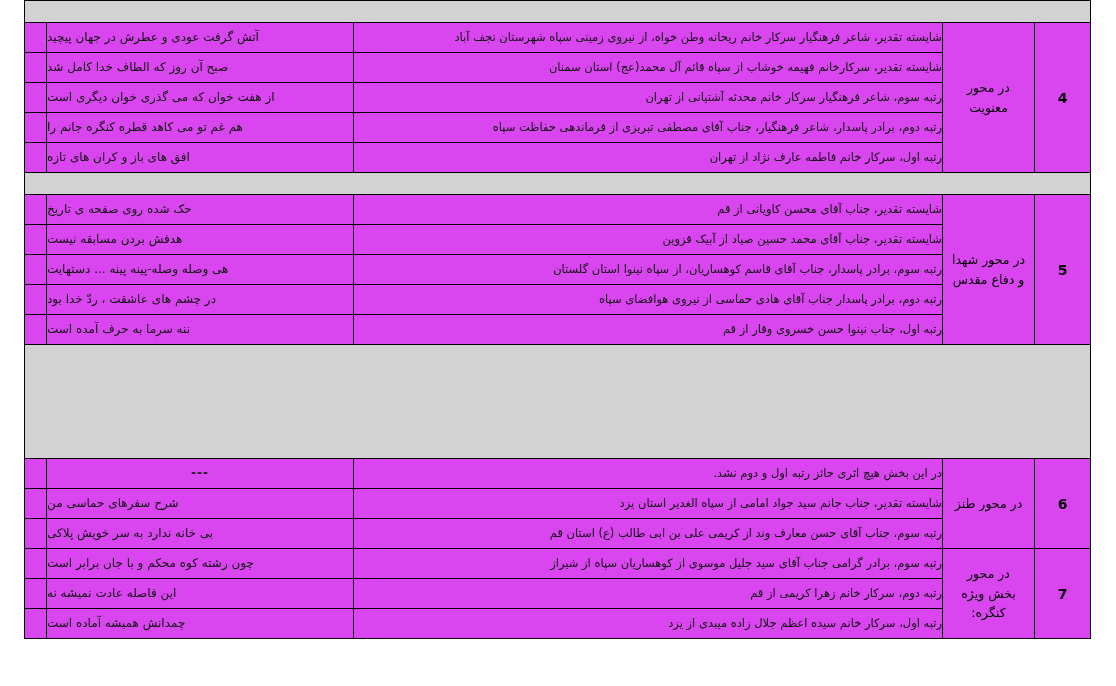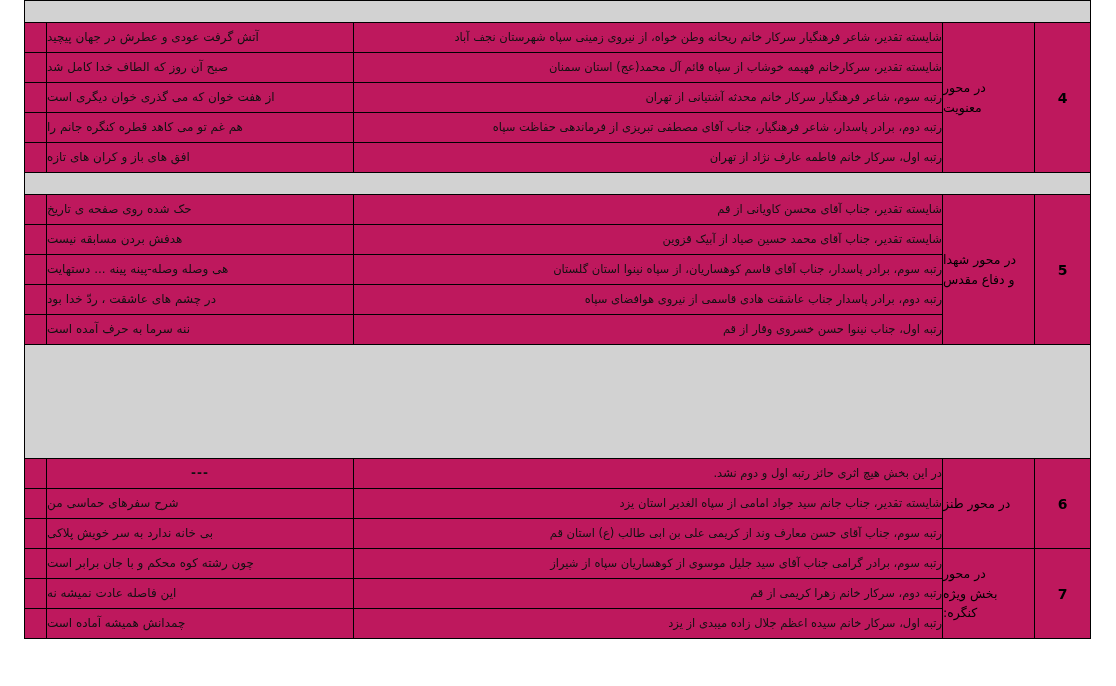--- a/index.html
+++ b/index.html
@@ -34,41 +34,41 @@
     border-collapse: collapse;
     table-layout: fixed;
     width: 1066px;
     direction: rtl;
   }
 
   table.results td {
     border: 1px solid #000000;
     padding: 0;
     vertical-align: middle;
-    background: #be185d;
+    background: #d946ef;
   }
 
   
   col.c-num    { width: 56px; }
   col.c-axis   { width: 92px; }
   col.c-winner { width: 589px; }
   col.c-verse  { width: 307px; }
   col.c-gut    { width: 22px; }
 
   
   .cell-num {
     text-align: center;
     font-size: 14px;
     font-weight: bold;
     color: #000;
     direction: ltr;
   }
 
   .cell-axis {
-    text-align: left;
+    text-align: center;
     font-size: 12.5px;
     line-height: 1.55;
     color: #000;
     padding: 3px 4px;
     direction: rtl;
   }
 
   .cell-winner {
     text-align: right;
     font-size: 11.5px;
@@ -188,21 +188,21 @@
           <td class="cell-winner">شایسته تقدیر،  جناب آقای محمد حسین صیاد از آبیک قزوین</td>
           <td class="cell-verse">هدفش بردن مسابقه نیست</td>
           <td class="cell-gutter"></td>
         </tr>
         <tr class="data">
           <td class="cell-winner">رتبه سوم، برادر پاسدار، جناب آقای قاسم کوهساریان، از سپاه نینوا استان  گلستان</td>
           <td class="cell-verse">هی وصله وصله-پینه پینه ... دستهایت</td>
           <td class="cell-gutter"></td>
         </tr>
         <tr class="data">
-          <td class="cell-winner">رتبه دوم، برادر پاسدار جناب عاشقت هادی قاسمی از نیروی هوافضای سپاه</td>
+          <td class="cell-winner">رتبه دوم، برادر پاسدار جناب آقای هادی حماسی از نیروی هوافضای سپاه</td>
           <td class="cell-verse">در چشم های عاشقت ، ردّ خدا بود</td>
           <td class="cell-gutter"></td>
         </tr>
         <tr class="data">
           <td class="cell-winner">رتبه اول،  جناب نینوا حسن خسروی وقار از قم</td>
           <td class="cell-verse">ننه سرما به حرف آمده است</td>
           <td class="cell-gutter"></td>
         </tr>
 
         <tr class="sep block">

